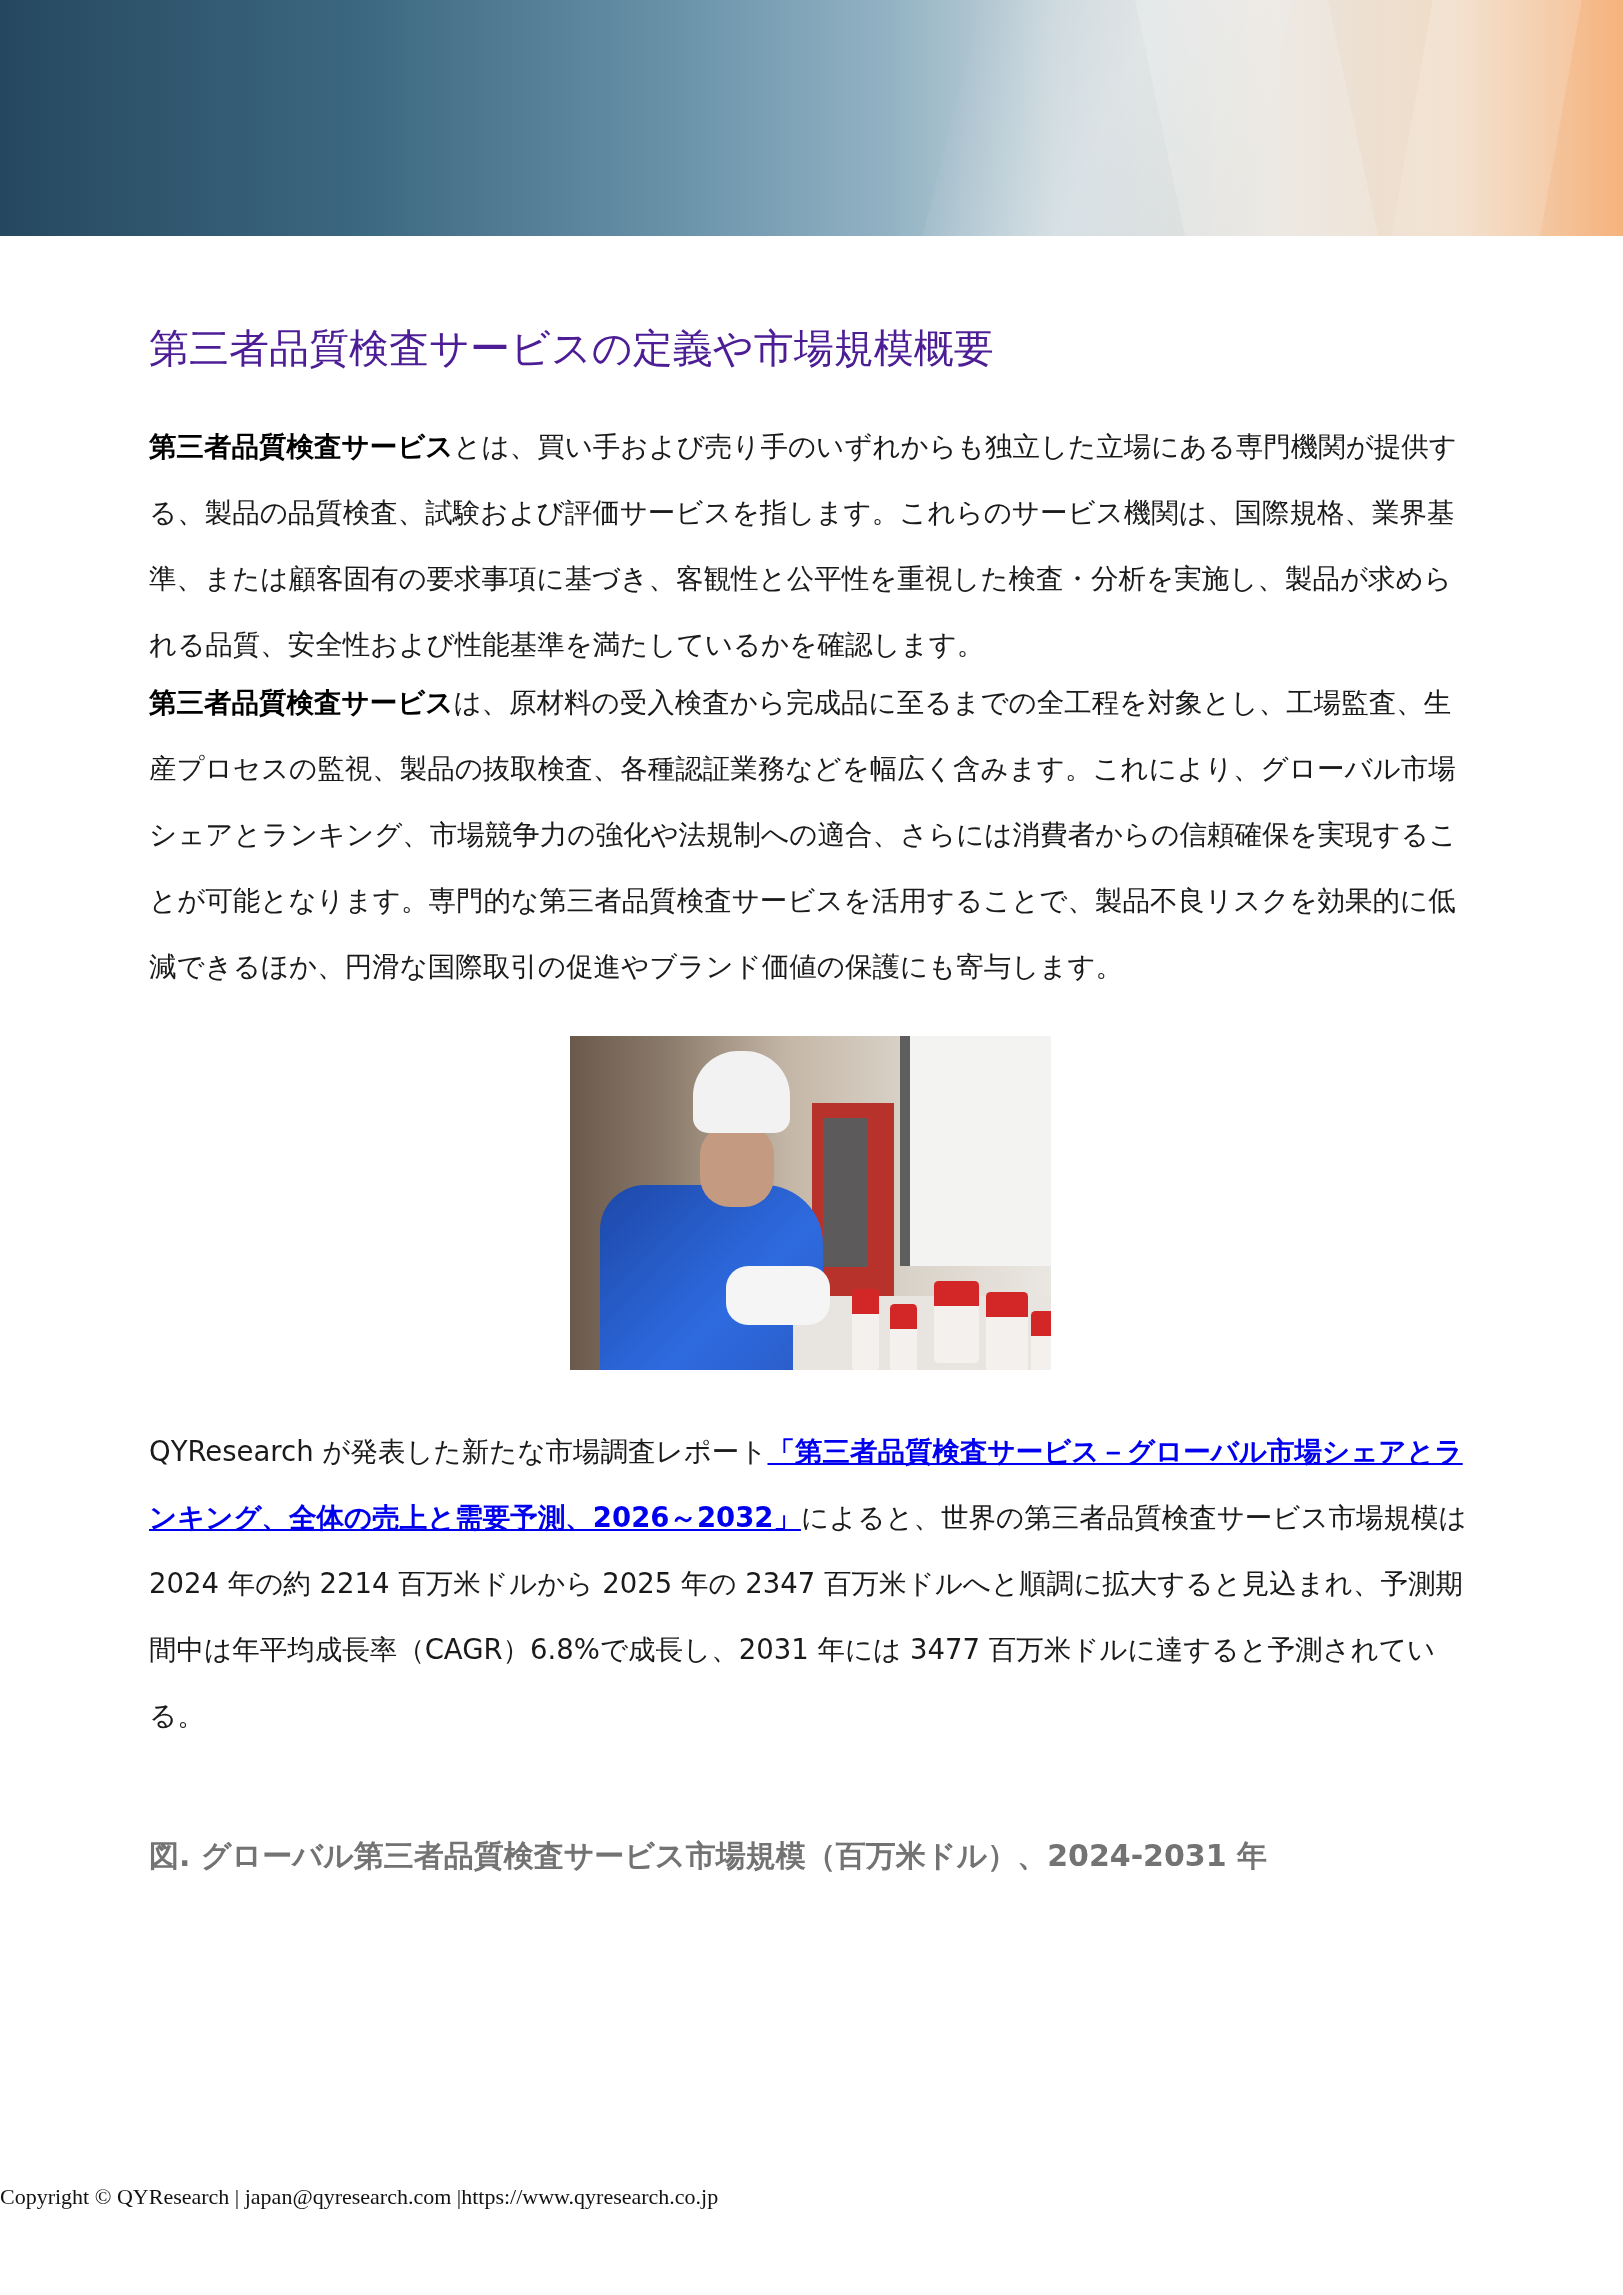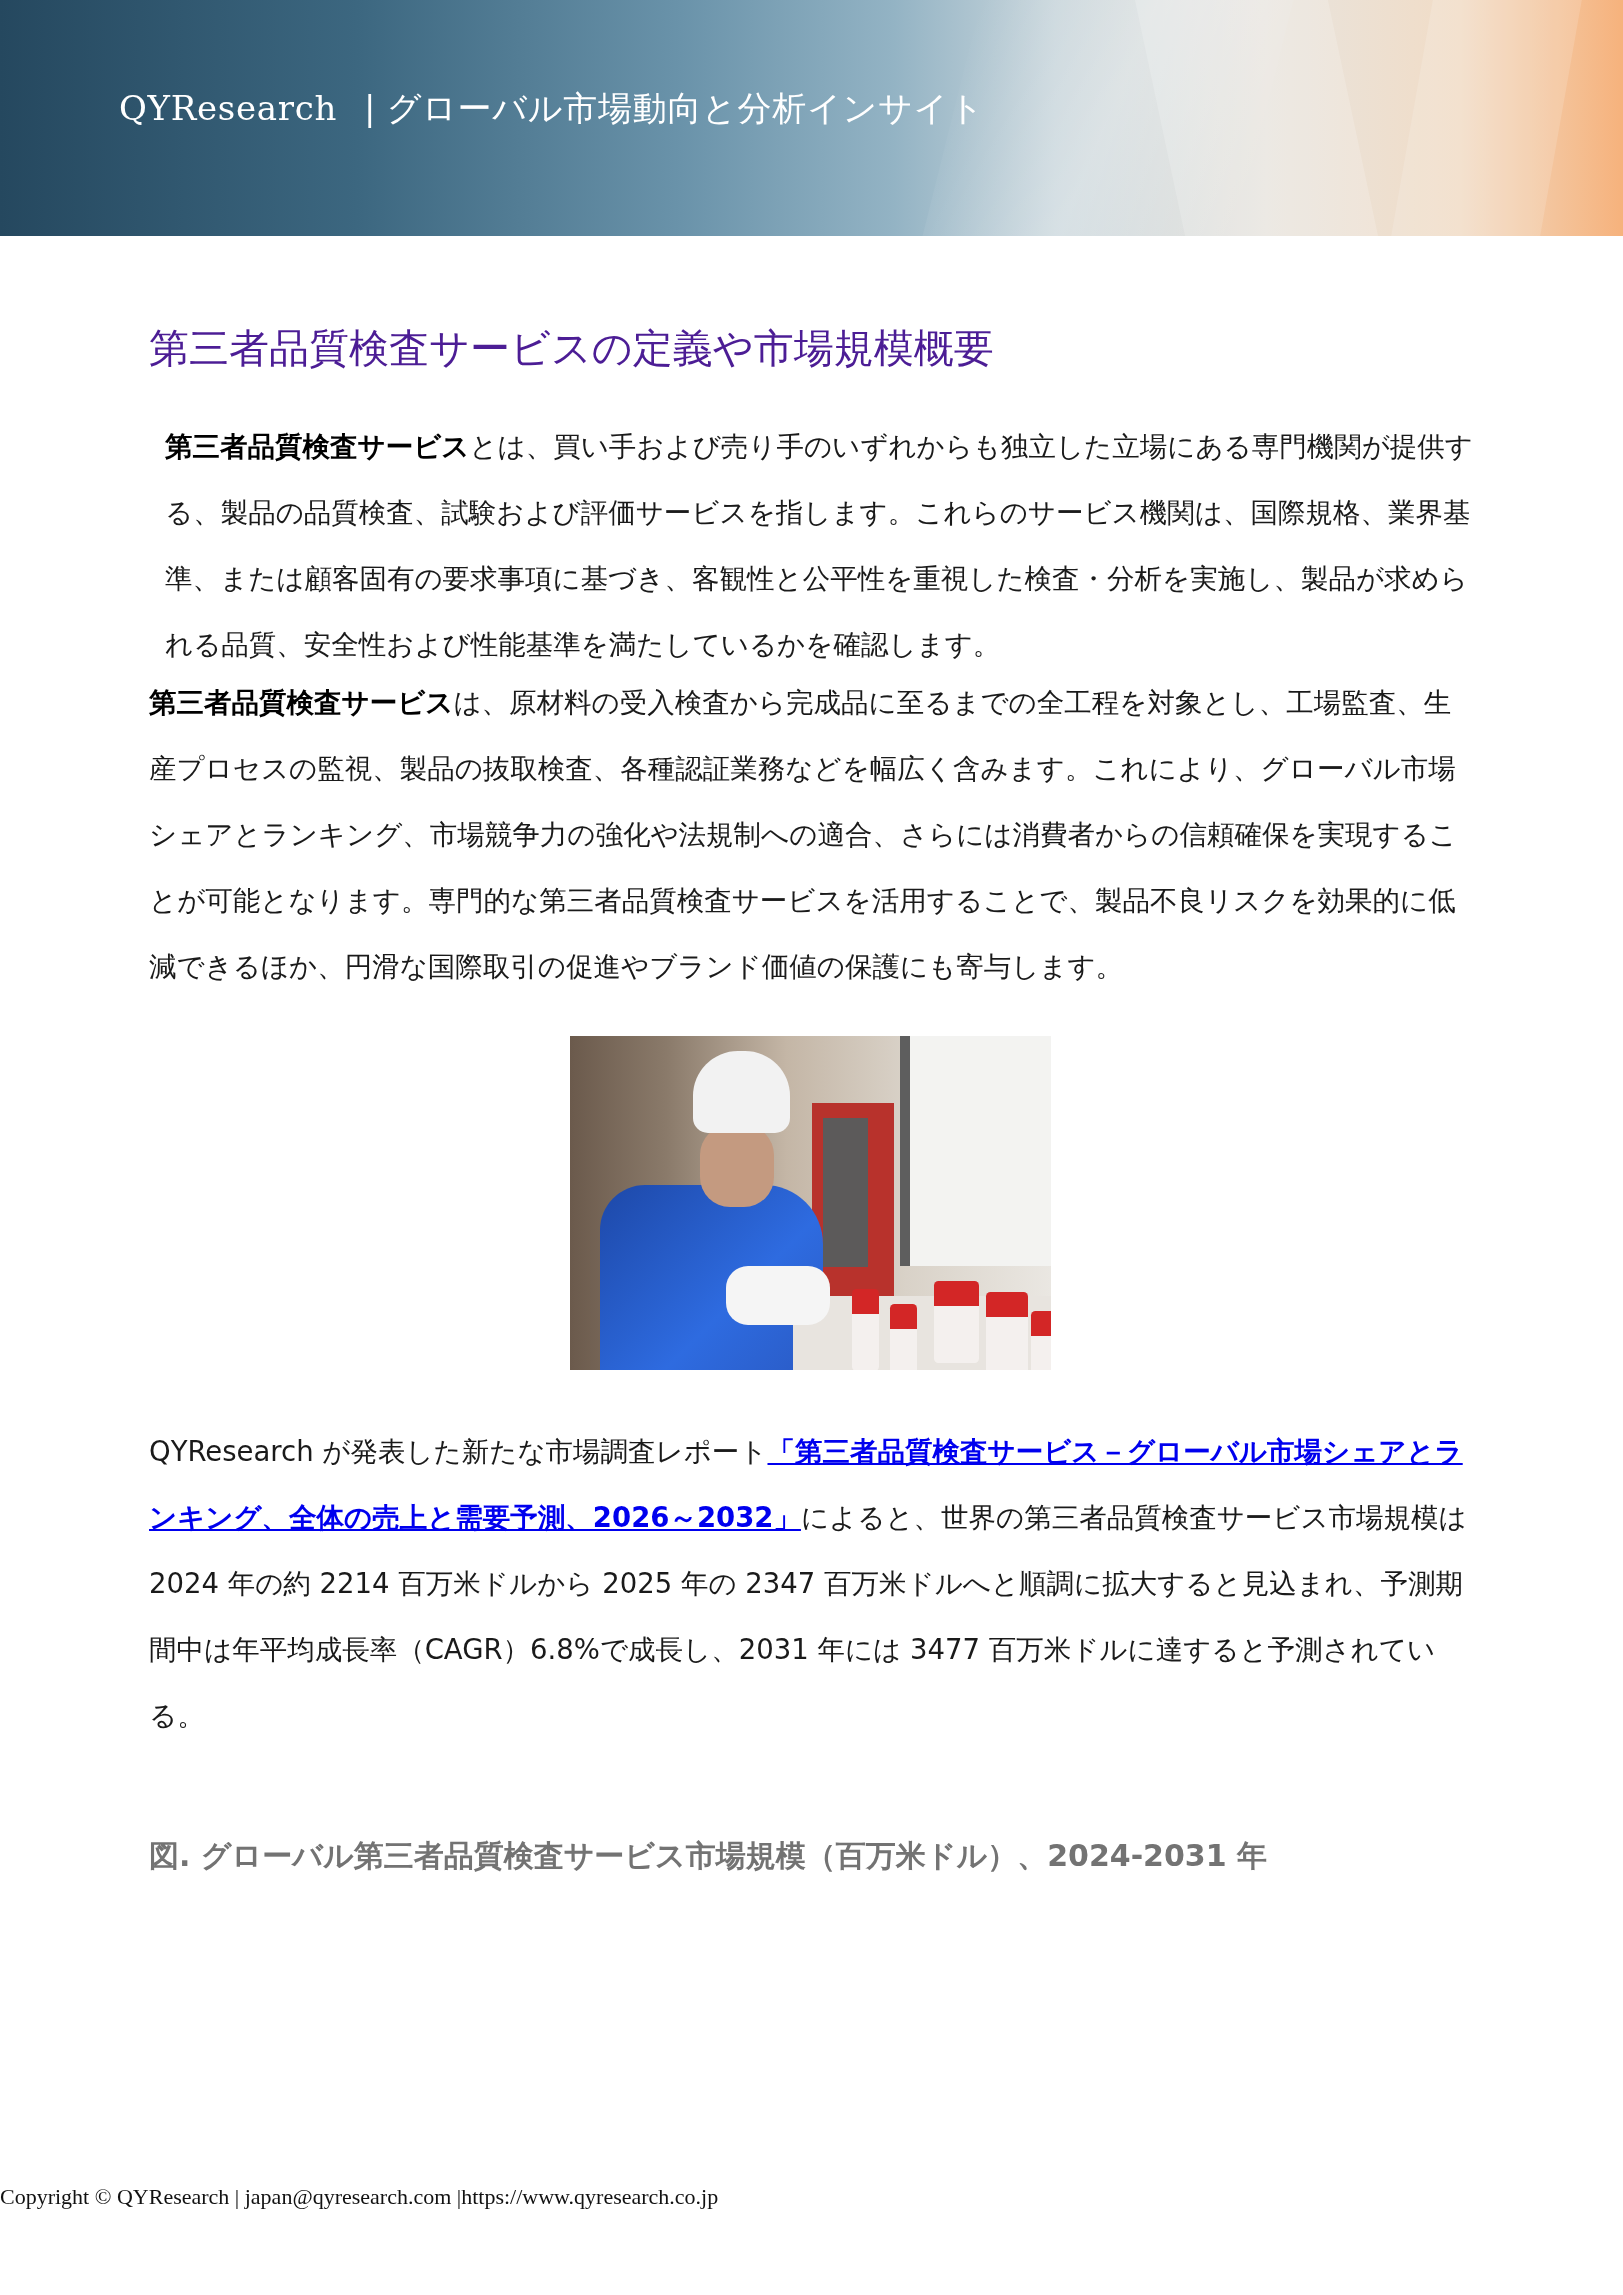--- a/index.html
+++ b/index.html
@@ -94,28 +94,25 @@
     font-family: "Liberation Serif", serif; font-size: 22px; color: #111;
   }
 </style>
 </head>
 <body>
 
 <div class="header">
   <div class="facet1"></div>
   <div class="facet2"></div>
   <div class="facet3"></div>
-  <div class="header-title">
-    <span>QYResearch</span><span class="sep">|</span><span>グローバル市場動向と分析インサイト</span>
-  </div>
 </div>
 
 <div class="section-title">第三者品質検査サービスの定義や市場規模概要</div>
 
-<div class="para" style="top:413px;margin-left:16px;">
+<div class="para" style="top:413px;">
   <b>第三者品質検査サービス</b><span>とは、買い手および売り手のいずれからも独立した立場にある専門機関が提供する、製品の品質検査、試験および評価サービスを指します。これらのサービス機関は、国際規格、業界基準、または顧客固有の要求事項に基づき、客観性と公平性を重視した検査・分析を実施し、製品が求められる品質、安全性および性能基準を満たしているかを確認します。</span>
 </div>
 
 <div class="para" style="top:669px;">
   <b>第三者品質検査サービス</b><span>は、原材料の受入検査から完成品に至るまでの全工程を対象とし、工場監査、生産プロセスの監視、製品の抜取検査、各種認証業務などを幅広く含みます。これにより、グローバル市場シェアとランキング、市場競争力の強化や法規制への適合、さらには消費者からの信頼確保を実現することが可能となります。専門的な第三者品質検査サービスを活用することで、製品不良リスクを効果的に低減できるほか、円滑な国際取引の促進やブランド価値の保護にも寄与します。</span>
 </div>
 
 <div class="photo" title="白いヘルメットと青いジャケットを着た検査員が製品サンプルを検査している写真">
   <div class="window"></div>
   <div class="cabinet"></div>

